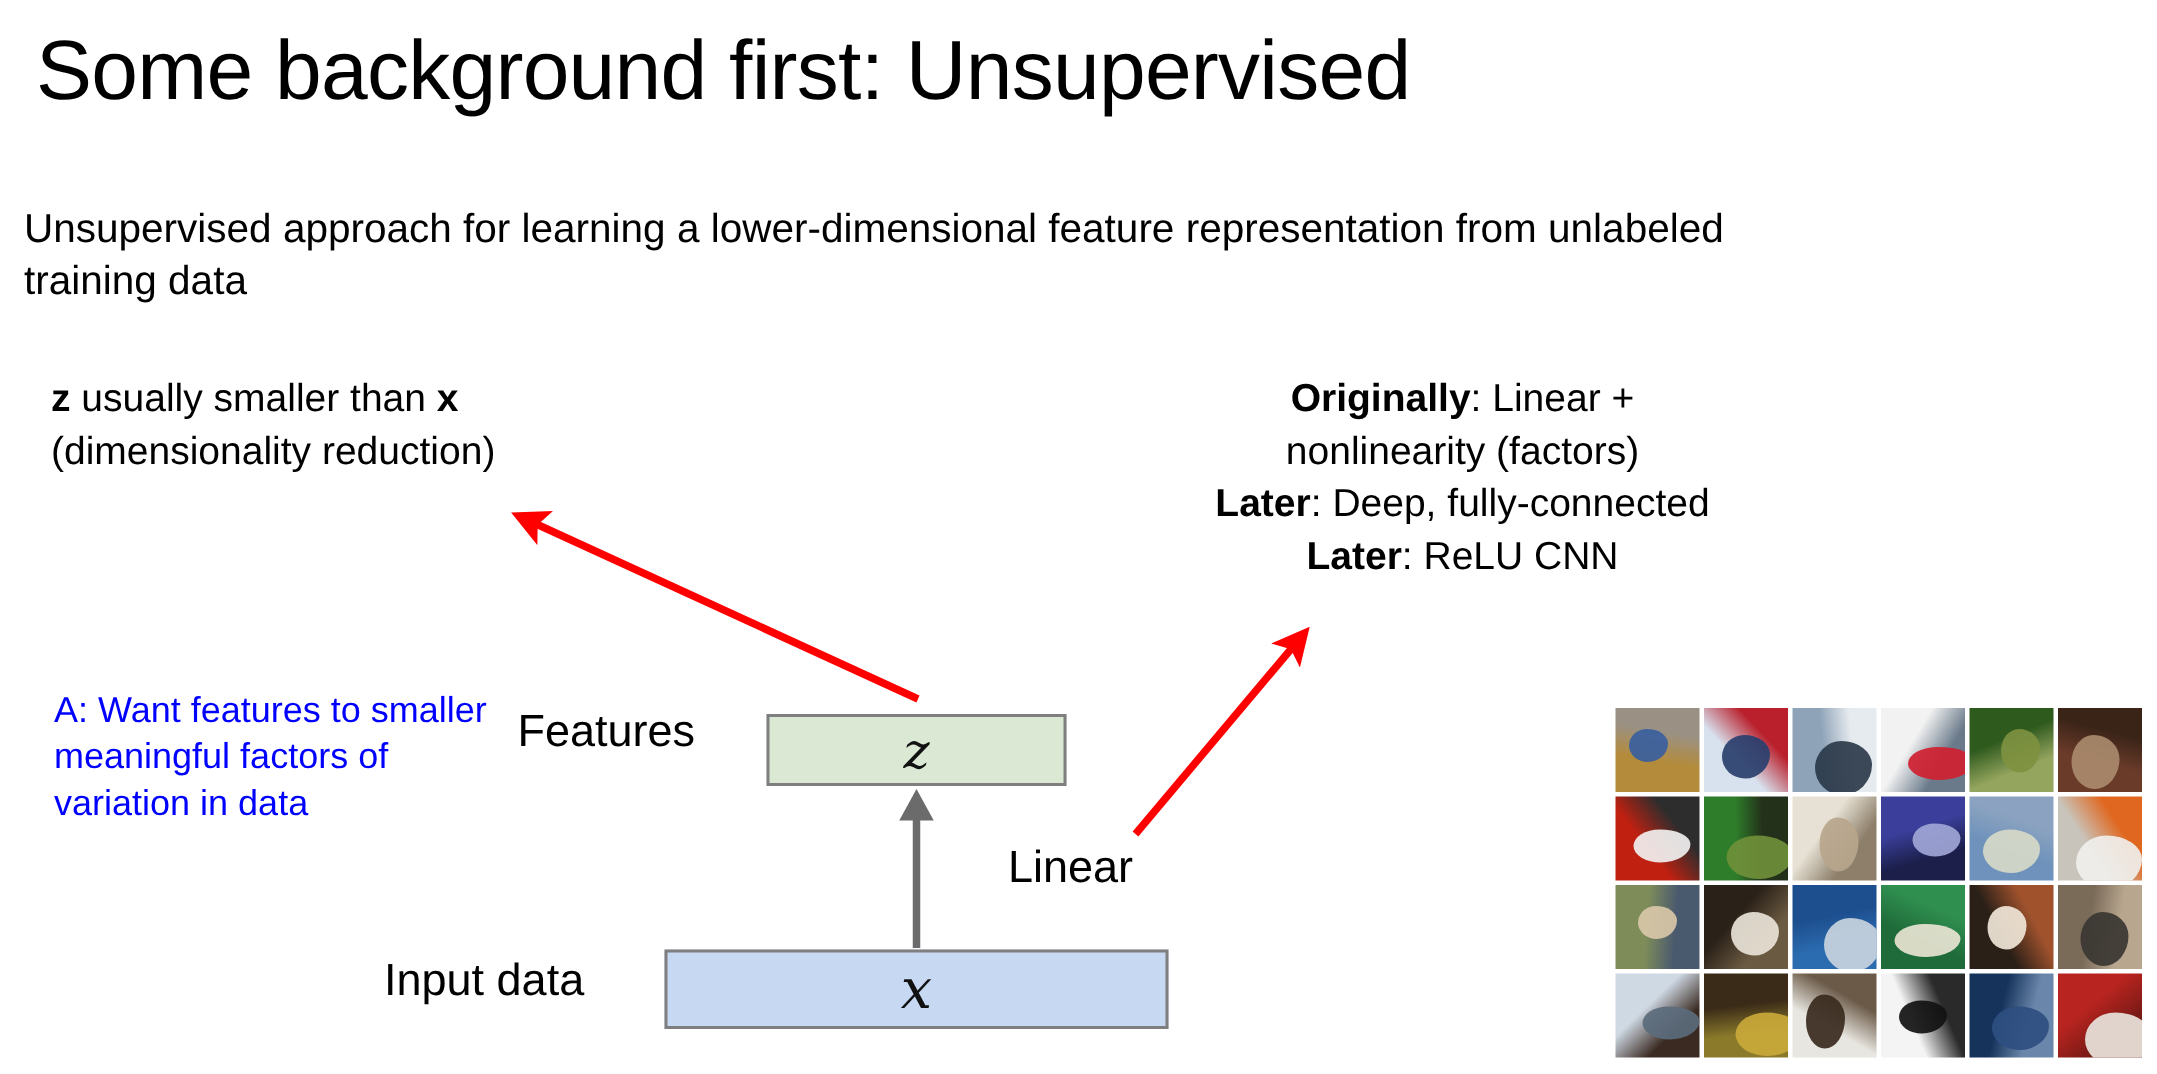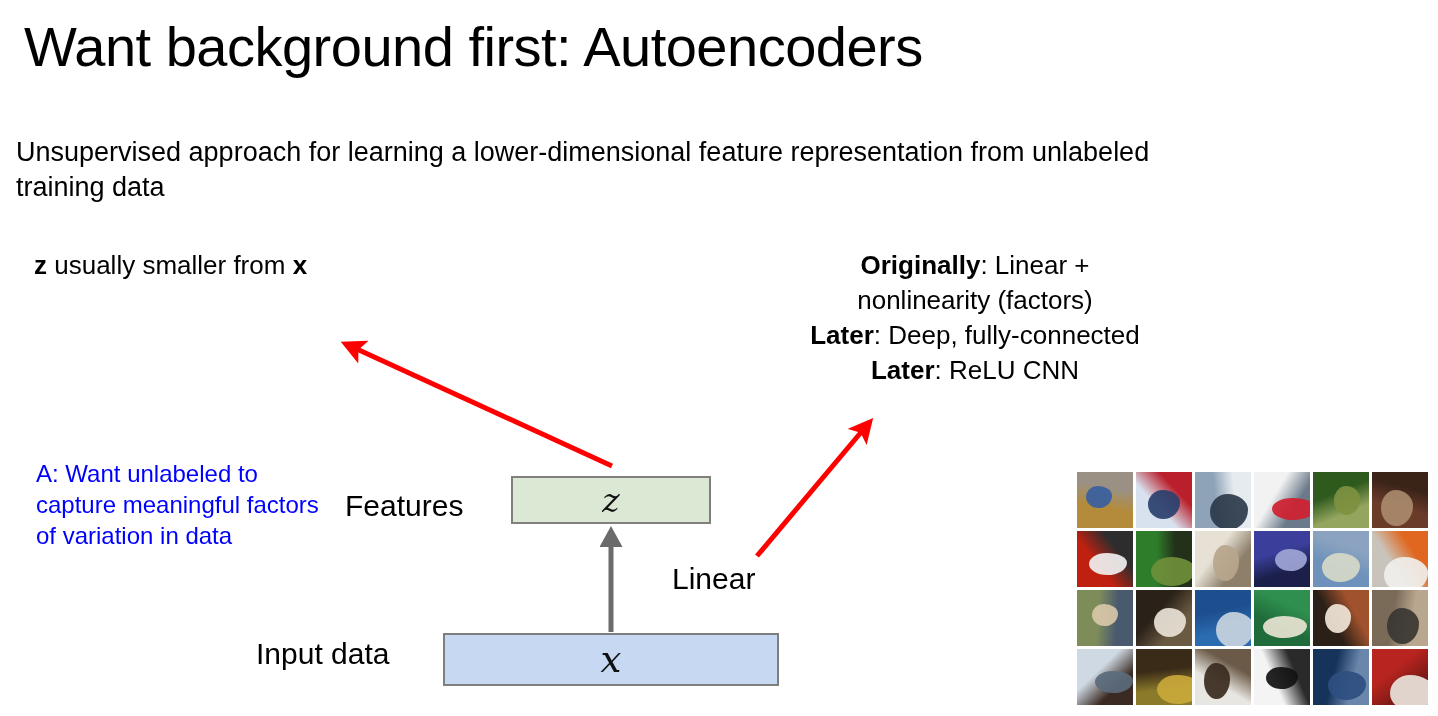--- a/index.html
+++ b/index.html
@@ -87,21 +87,21 @@
   #right-note div { white-space: nowrap; }
 
   
   .diagram-label {
     position: absolute;
     font-size: 30px;
     line-height: 34px;
     color: #000000;
     white-space: nowrap;
   }
-  #label-features { left: 345px; top: 489px; }
+  #label-features { left: 345px; top: 471px; }
   #label-input    { left: 256px; top: 637px; text-align: right; }
   #label-encoder  { left: 672px; top: 562px; }
 
   .node-box {
     position: absolute;
     border: 2px solid #7f7f7f;
     box-sizing: border-box;
     display: flex;
     align-items: center;
     justify-content: center;
@@ -161,29 +161,30 @@
   .thumb .blob {
     position: absolute;
     border-radius: 46% 54% 52% 48% / 50% 44% 56% 50%;
   }
 </style>
 </head>
 <body>
 
 <div id="slide">
 
-  <div id="slide-title">Want background first: Autoencoders</div>
+  <div id="slide-title">Some background first: Unsupervised</div>
 
   <div id="subtitle">Unsupervised approach for learning a lower-dimensional feature representation from unlabeled training data</div>
 
   <div id="left-note">
-    <div><b>z</b><span> usually smaller from </span><b>x</b></div>
-  </div>
-
-  <div id="qa-answer" style="color: rgb(0, 0, 255);">A: Want unlabeled to capture meaningful factors of variation in data</div>
+    <div><b>z</b><span> usually smaller than </span><b>x</b></div>
+    <div>(dimensionality reduction)</div>
+  </div>
+
+  <div id="qa-answer" style="color: rgb(0, 0, 255);">A: Want features to smaller meaningful factors of variation in data</div>
 
   <div id="right-note">
     <div><b>Originally</b><span>: Linear +</span></div>
     <div><b></b><span>nonlinearity (factors)</span></div>
     <div><b>Later</b><span>: Deep, fully-connected</span></div>
     <div><b>Later</b><span>: ReLU CNN</span></div>
   </div>
 
   <div class="diagram-label" id="label-features">Features</div>
   <div class="diagram-label" id="label-input">Input data</div>

